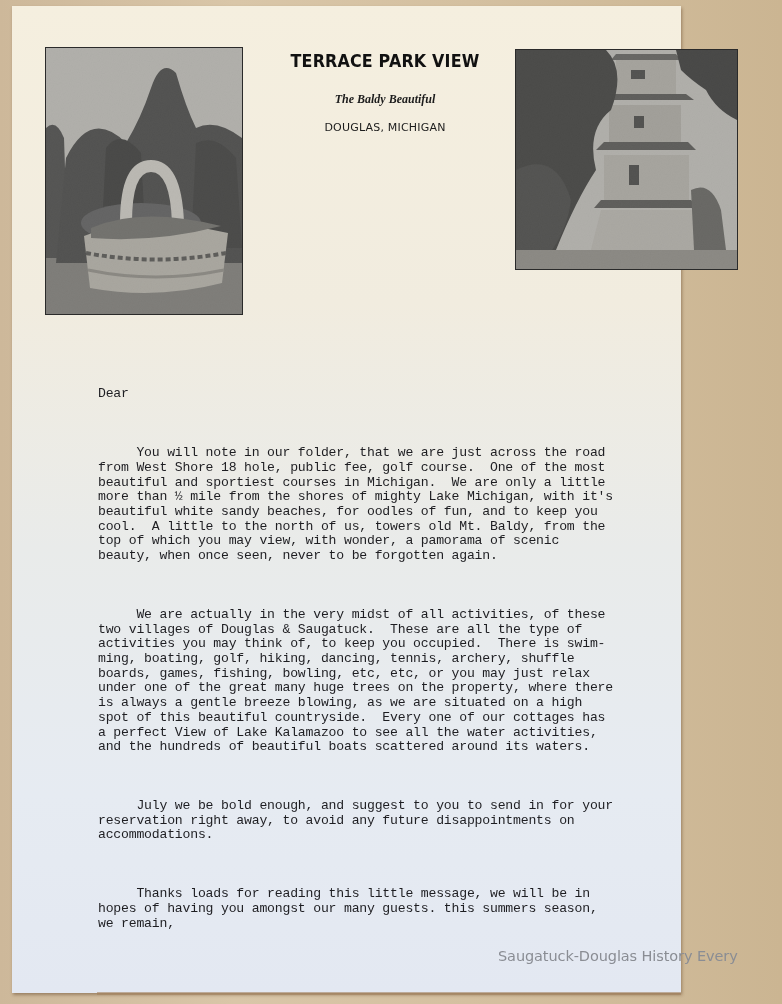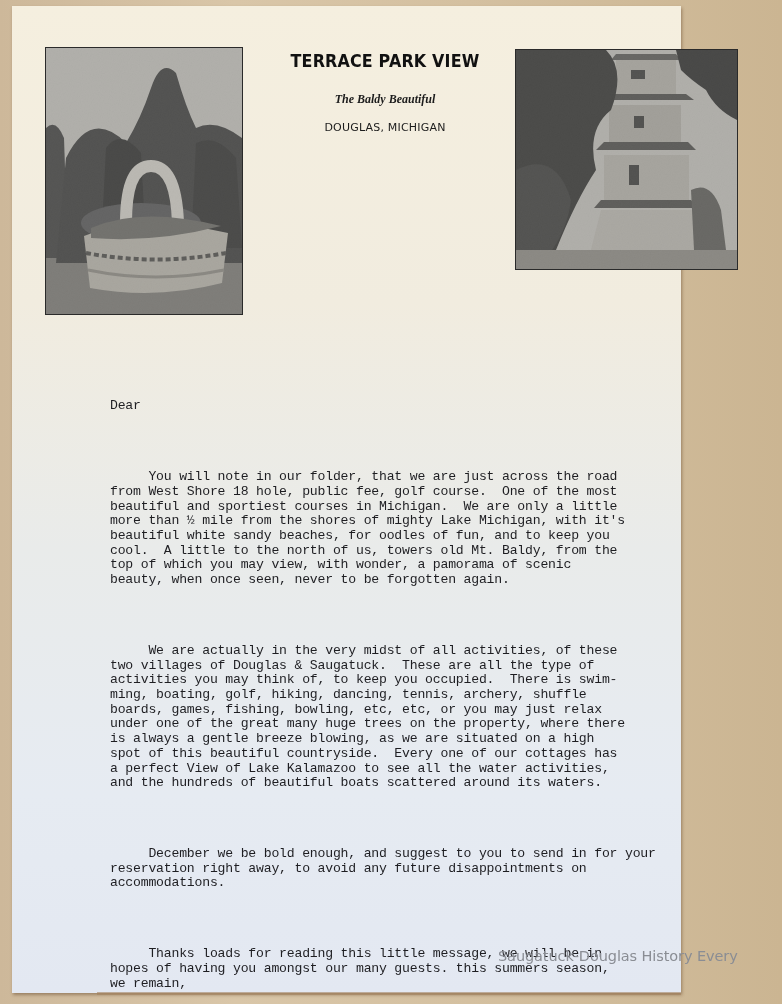--- a/index.html
+++ b/index.html
@@ -38,21 +38,21 @@
     .lh-place {
       font-family: "DejaVu Sans", sans-serif; font-size: 11px; color: #1c1c1c;
       margin-top: 14px; letter-spacing: 0.2px;
     }
 
     .letter {
       position: absolute; left: 86px; top: 352px; width: 640px;
       font-family: "Liberation Mono", monospace; font-size: 13.15px; line-height: 14.7px;
       color: #1e1e22; white-space: pre; letter-spacing: -0.2px;
     }
-    .letter p { margin: 12px; }
+    .letter p { margin: 0; }
     .salutation { margin-bottom: 14.7px !important; }
     .para { margin-bottom: 14.7px !important; }
 
     .watermark {
       position: absolute; left: 498px; top: 948px;
       font-family: "DejaVu Sans", sans-serif; font-size: 14.5px; color: #8a8d94;
       letter-spacing: -0.1px;
     }
   </style>
 </head>
@@ -140,21 +140,21 @@
     <p class="para">     We are actually in the very midst of all activities, of these
 two villages of Douglas &amp; Saugatuck.  These are all the type of
 activities you may think of, to keep you occupied.  There is swim-
 ming, boating, golf, hiking, dancing, tennis, archery, shuffle
 boards, games, fishing, bowling, etc, etc, or you may just relax
 under one of the great many huge trees on the property, where there
 is always a gentle breeze blowing, as we are situated on a high
 spot of this beautiful countryside.  Every one of our cottages has
 a perfect View of Lake Kalamazoo to see all the water activities,
 and the hundreds of beautiful boats scattered around its waters.</p>
-    <p class="para">     December we be bold enough, and suggest to you to send in for your
+    <p class="para">     July we be bold enough, and suggest to you to send in for your
 reservation right away, to avoid any future disappointments on
 accommodations.</p>
     <p class="para">     Thanks loads for reading this little message, we will be in
 hopes of having you amongst our many guests. this summers season,
 we remain,</p>
     
     
   </div>
 </div>
 

